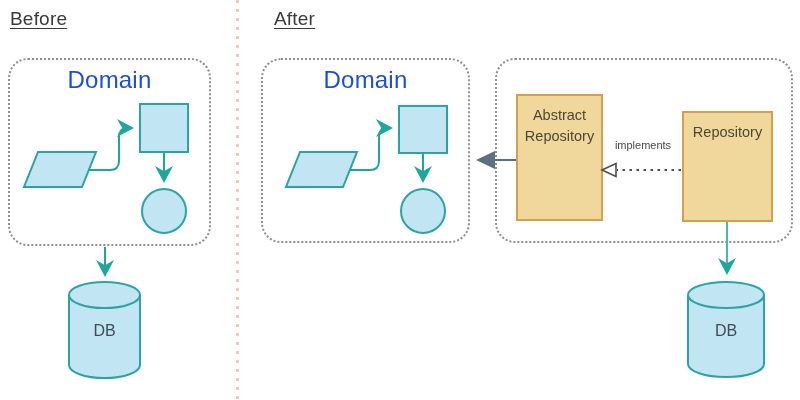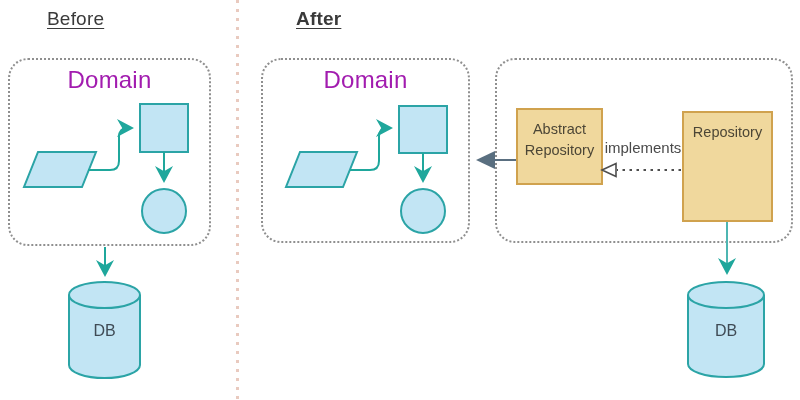--- a/index.html
+++ b/index.html
@@ -3,66 +3,66 @@
 <meta charset="utf-8">
 <style>
   html,body{margin:0;padding:0;background:#fff;}
   .canvas{
     position:relative;width:800px;height:400px;background:#ffffff;overflow:hidden;
     font-family:"Liberation Sans", sans-serif;
   }
   .abs{position:absolute;}
   .heading{
     font-size:19px;color:#3a3a3a;text-decoration:underline;
-    text-underline-offset:3px;letter-spacing:0.2px;margin-left:37px;
+    text-underline-offset:3px;letter-spacing:0.2px;
   }
   .divider{
     width:3px;background:repeating-linear-gradient(to bottom,#e9cabf 0 3px,transparent 3px 9px);
   }
   .dashed-box{
     border:2px dotted #8f8f8f;border-radius:20px;box-sizing:border-box;background:transparent;
   }
   .box-title{
-    font-size:24px;color:#a21caf;text-align:center;letter-spacing:0.2px;
+    font-size:24px;color:#1d4ed8;text-align:center;letter-spacing:0.2px;
   }
   .repo-box{
     background:#f0d89d;border:2px solid #d0a24e;box-sizing:border-box;
     display:flex;flex-direction:column;align-items:center;padding-top:9px;
   }
   .repo-box .line{
     font-size:14.5px;line-height:21px;color:#4c4636;text-align:center;
   }
   .implements-label{
-    font-size:15px;color:#4a4a4a;text-align:center;
+    font-size:11px;color:#4a4a4a;text-align:center;
   }
   .db-label{
     font-size:16px;color:#3f4b55;text-align:center;
   }
   svg{position:absolute;left:0;top:0;}
 </style>
 </head>
 <body>
 
 <div class="canvas">
 
   <div class="abs divider" style="left:236px;top:0;height:400px;"></div>
 
   <div class="abs heading" style="left:10px;top:8px;">Before</div>
 
   <div class="abs dashed-box" style="left:8px;top:58px;width:203px;height:188px;"></div>
   <div class="abs box-title" style="left:8px;top:66px;width:203px;">Domain</div>
 
-  <div class="abs heading" style="left:259px;top:8px;font-weight:bold;">After</div>
+  <div class="abs heading" style="left:274px;top:8px;">After</div>
 
   <div class="abs dashed-box" style="left:261px;top:58px;width:209px;height:185px;"></div>
   <div class="abs box-title" style="left:261px;top:66px;width:209px;">Domain</div>
 
   <div class="abs dashed-box" style="left:495px;top:58px;width:298px;height:185px;"></div>
 
-  <div class="abs repo-box" style="left:516px;top:108px;width:87px;height:77px;">
+  <div class="abs repo-box" style="left:516px;top:94px;width:87px;height:127px;">
     <div class="line">Abstract</div>
     <div class="line">Repository</div>
   </div>
 
   <div class="abs repo-box" style="left:682px;top:111px;width:91px;height:111px;">
     <div class="line">Repository</div>
   </div>
 
   <div class="abs implements-label" style="left:598px;top:139px;width:90px;">implements</div>
 

